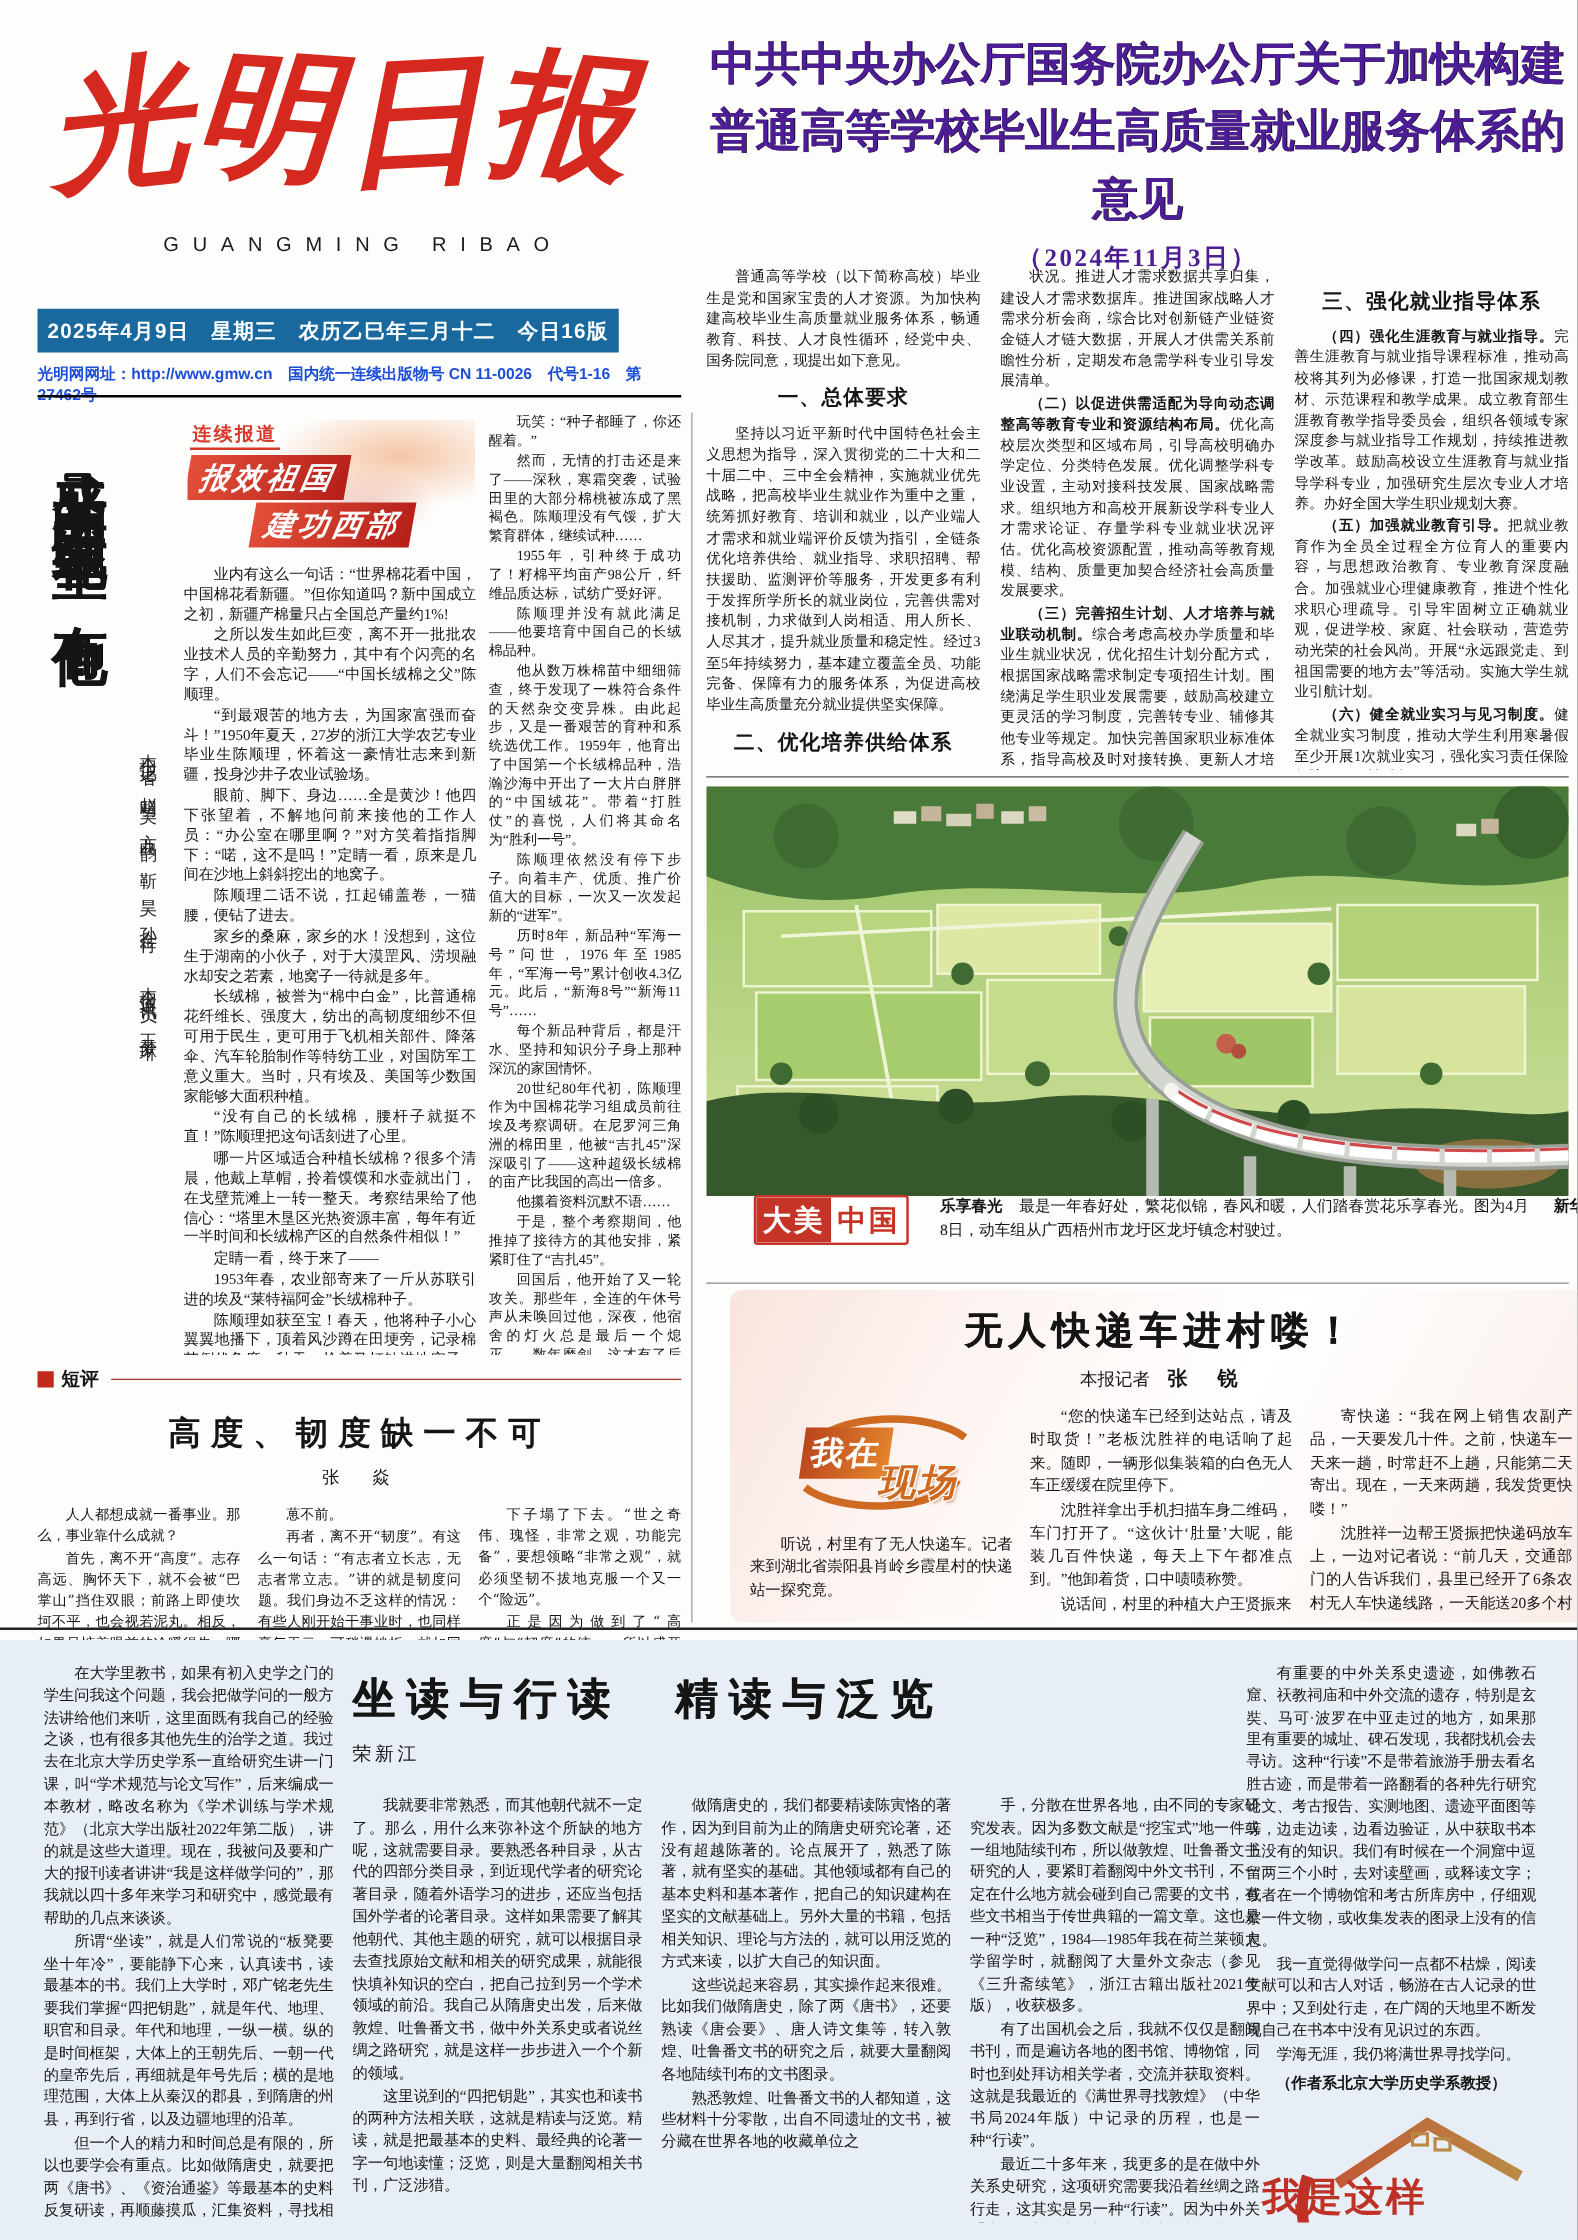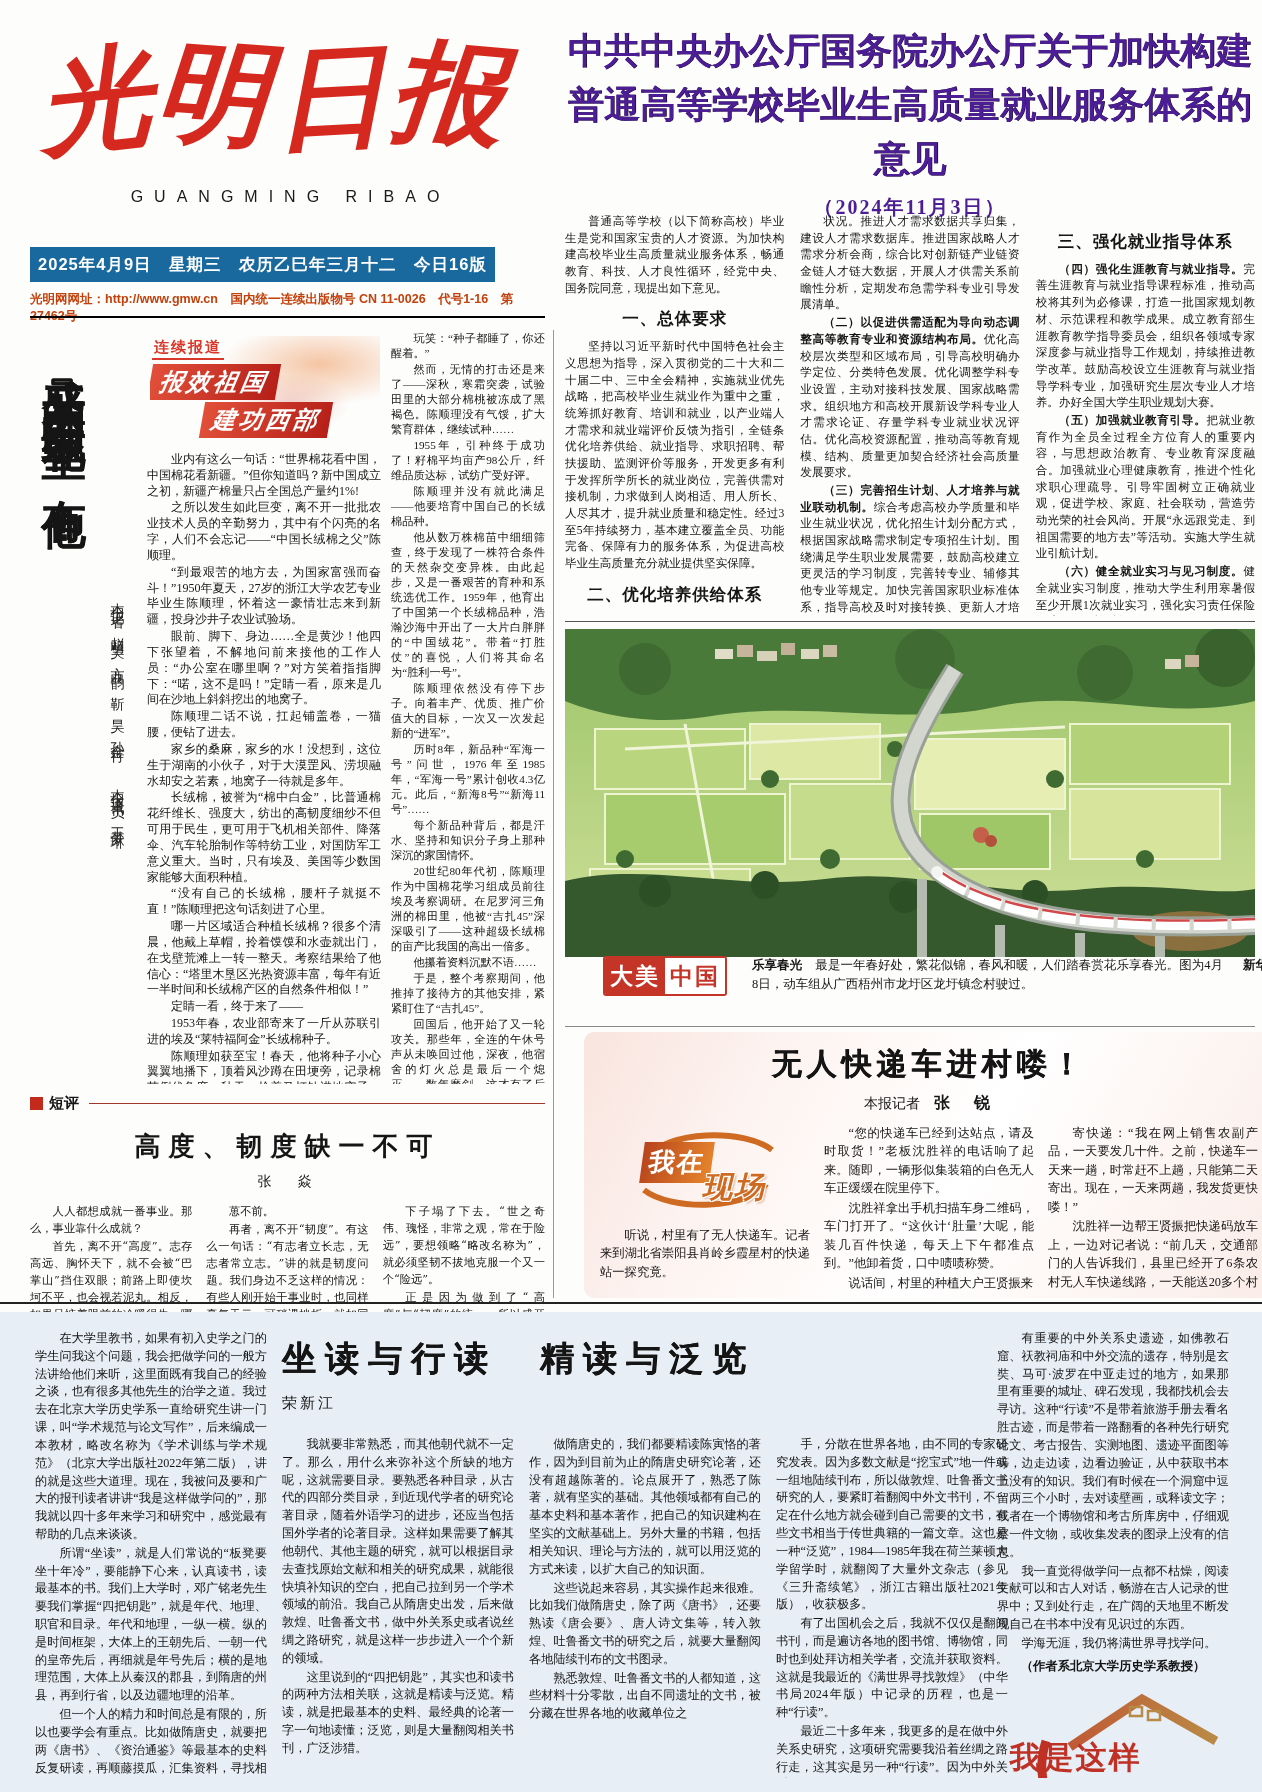--- a/index.html
+++ b/index.html
@@ -15,21 +15,21 @@
   .logo span:nth-child(1){transform:rotate(-6deg) translateY(6px);}
   .logo span:nth-child(2){transform:rotate(4deg);}
   .logo span:nth-child(3){transform:rotate(-3deg) translateY(4px);}
   .logo span:nth-child(4){transform:rotate(5deg);}
   .logo-latin{position:absolute;left:38px;top:188px;width:505px;text-align:center;
         font-family:"Liberation Sans",sans-serif;font-size:16px;letter-spacing:11px;color:#1a1a1a;}
   .datebar{position:absolute;left:30px;top:247px;width:465px;height:35px;background:#19699f;
         color:#fff;font-family:"Liberation Sans",sans-serif;font-weight:bold;font-size:16.5px;
         display:flex;align-items:center;justify-content:center;letter-spacing:1px;}
   .infoline{position:absolute;left:30px;top:291px;width:515px;font-size:12.5px;font-weight:bold;
-        font-family:"Liberation Sans",sans-serif;color:#c2410c;}
+        font-family:"Liberation Sans",sans-serif;color:#1d4ed8;}
   .left-rule{position:absolute;left:30px;top:316px;width:515px;border-top:2px solid #000;}
   
   .doc-head{position:absolute;left:562px;top:24px;width:696px;text-align:center;
         font-family:"Liberation Sans",sans-serif;font-weight:900;font-size:36px;line-height:1.5;
         color:#4c1d95;letter-spacing:0px;text-shadow:.6px 0 #000;}
   .doc-date{margin-top:6px;font-family:"Liberation Serif",serif;font-weight:bold;font-size:20px;
         text-shadow:none;letter-spacing:2px;}
   
   .doc{position:absolute;left:565px;top:214px;width:690px;height:402px;display:flex;gap:16px;}
   .doc-col{flex:1;overflow:hidden;font-size:11.6px;line-height:1.44;}
@@ -322,21 +322,21 @@
     <div class="cmt-cols">
       <div class="cmt-col jt">
           <p class="para">人人都想成就一番事业。那么，事业靠什么成就？</p>
           <p class="para">首先，离不开“高度”。志存高远、胸怀天下，就不会被“巴掌山”挡住双眼；前路上即使坎坷不平，也会视若泥丸。相反，如果只惦着眼前的冷暖得失，哪怕一丝丝斜风细雨，也会让你畏</p>
         </div>
       <div class="cmt-col jt">
           <p class="para">葸不前。</p>
           <p class="para">再者，离不开“韧度”。有这么一句话：“有志者立长志，无志者常立志。”讲的就是韧度问题。我们身边不乏这样的情况：有些人刚开始干事业时，也同样豪气干云，可稍遇挫折，就如同黄瓜棚抽掉了芦杆——一</p>
         </div>
       <div class="cmt-col jt">
-          <p class="para">下子塌了下去。“世之奇伟、瑰怪，非常之观，常在于险远”，要想领略“略改名称为”，就必须坚韧不拔地克服一个又一个“险远”。</p>
+          <p class="para">下子塌了下去。“世之奇伟、瑰怪，非常之观，功能完备”，要想领略“非常之观”，就必须坚韧不拔地克服一个又一个“险远”。</p>
           <p class="para">正是因为做到了“高度”与“韧度”的统一，所以盛开的“中国绒花”里，才有了陈顺理。</p>
         </div>
     </div>
   </div>
 
   <div class="full-rule"></div>
 
   <div class="scholar">
     <div class="s-titleblock">
       <div class="s-title">坐读与行读　精读与泛览</div>

